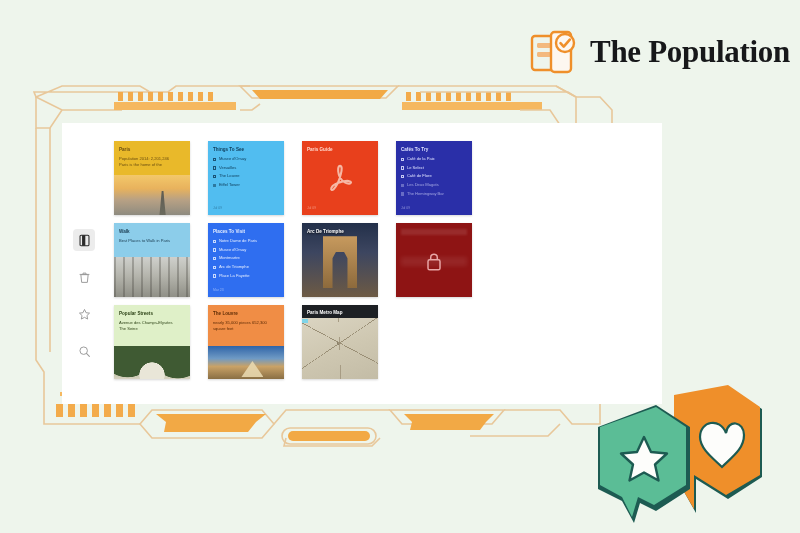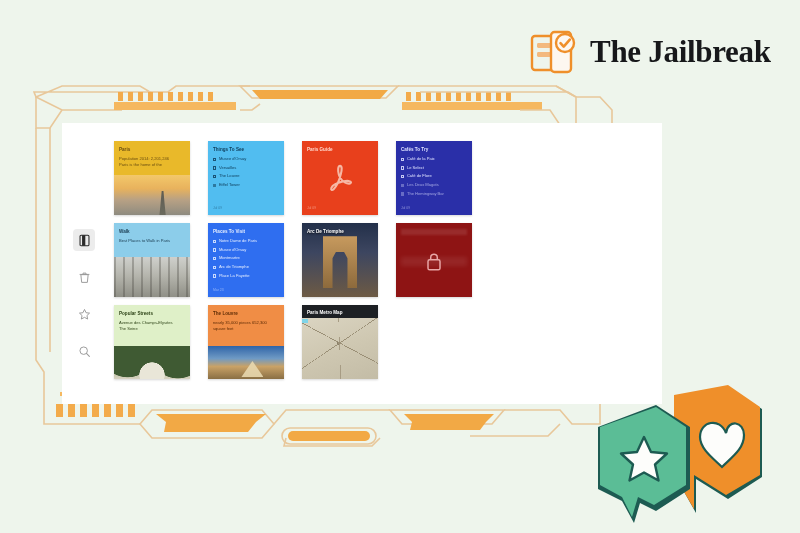--- a/index.html
+++ b/index.html
@@ -105,21 +105,21 @@
     <div id="brand-logo">
       <svg width="52" height="52" viewBox="0 0 52 52">
         <rect x="4" y="10" width="24" height="34" rx="3" fill="none" stroke="#ef8f2a" stroke-width="2.4"></rect>
         <rect x="9" y="17" width="14" height="5" rx="1.4" fill="#f3b97e"></rect>
         <rect x="9" y="26" width="14" height="5" rx="1.4" fill="#f3b97e"></rect>
         <rect x="23" y="6" width="20" height="40" rx="3.5" fill="#fdf7f0" stroke="#ef8f2a" stroke-width="2.4"></rect>
         <circle cx="37" cy="17" r="9" fill="#fdf7f0" stroke="#ef8f2a" stroke-width="2.4"></circle>
         <path d="M32.5 17.2 l3.2 3.4 l6.1 -7" fill="none" stroke="#ef8f2a" stroke-width="2.6" stroke-linecap="round" stroke-linejoin="round"></path>
       </svg>
     </div>
-    <div id="brand-text">The Jailbreak</div>
+    <div id="brand-text">The Population</div>
   </div>
 
   <svg class="hud" style="left:0;top:0" width="800" height="533">
 
     <path class="hud-line" d="M36,97 L62,86 L140,86 L150,92 L34,92 Z"></path>
     <path class="hud-line" d="M36,97 L62,110 L122,110"></path>
     <path class="hud-line" d="M62,110 L50,128 L36,128 L36,97"></path>
     <path class="hud-line" d="M150,92 L168,92 L176,86 L250,86"></path>
 
     <g>

